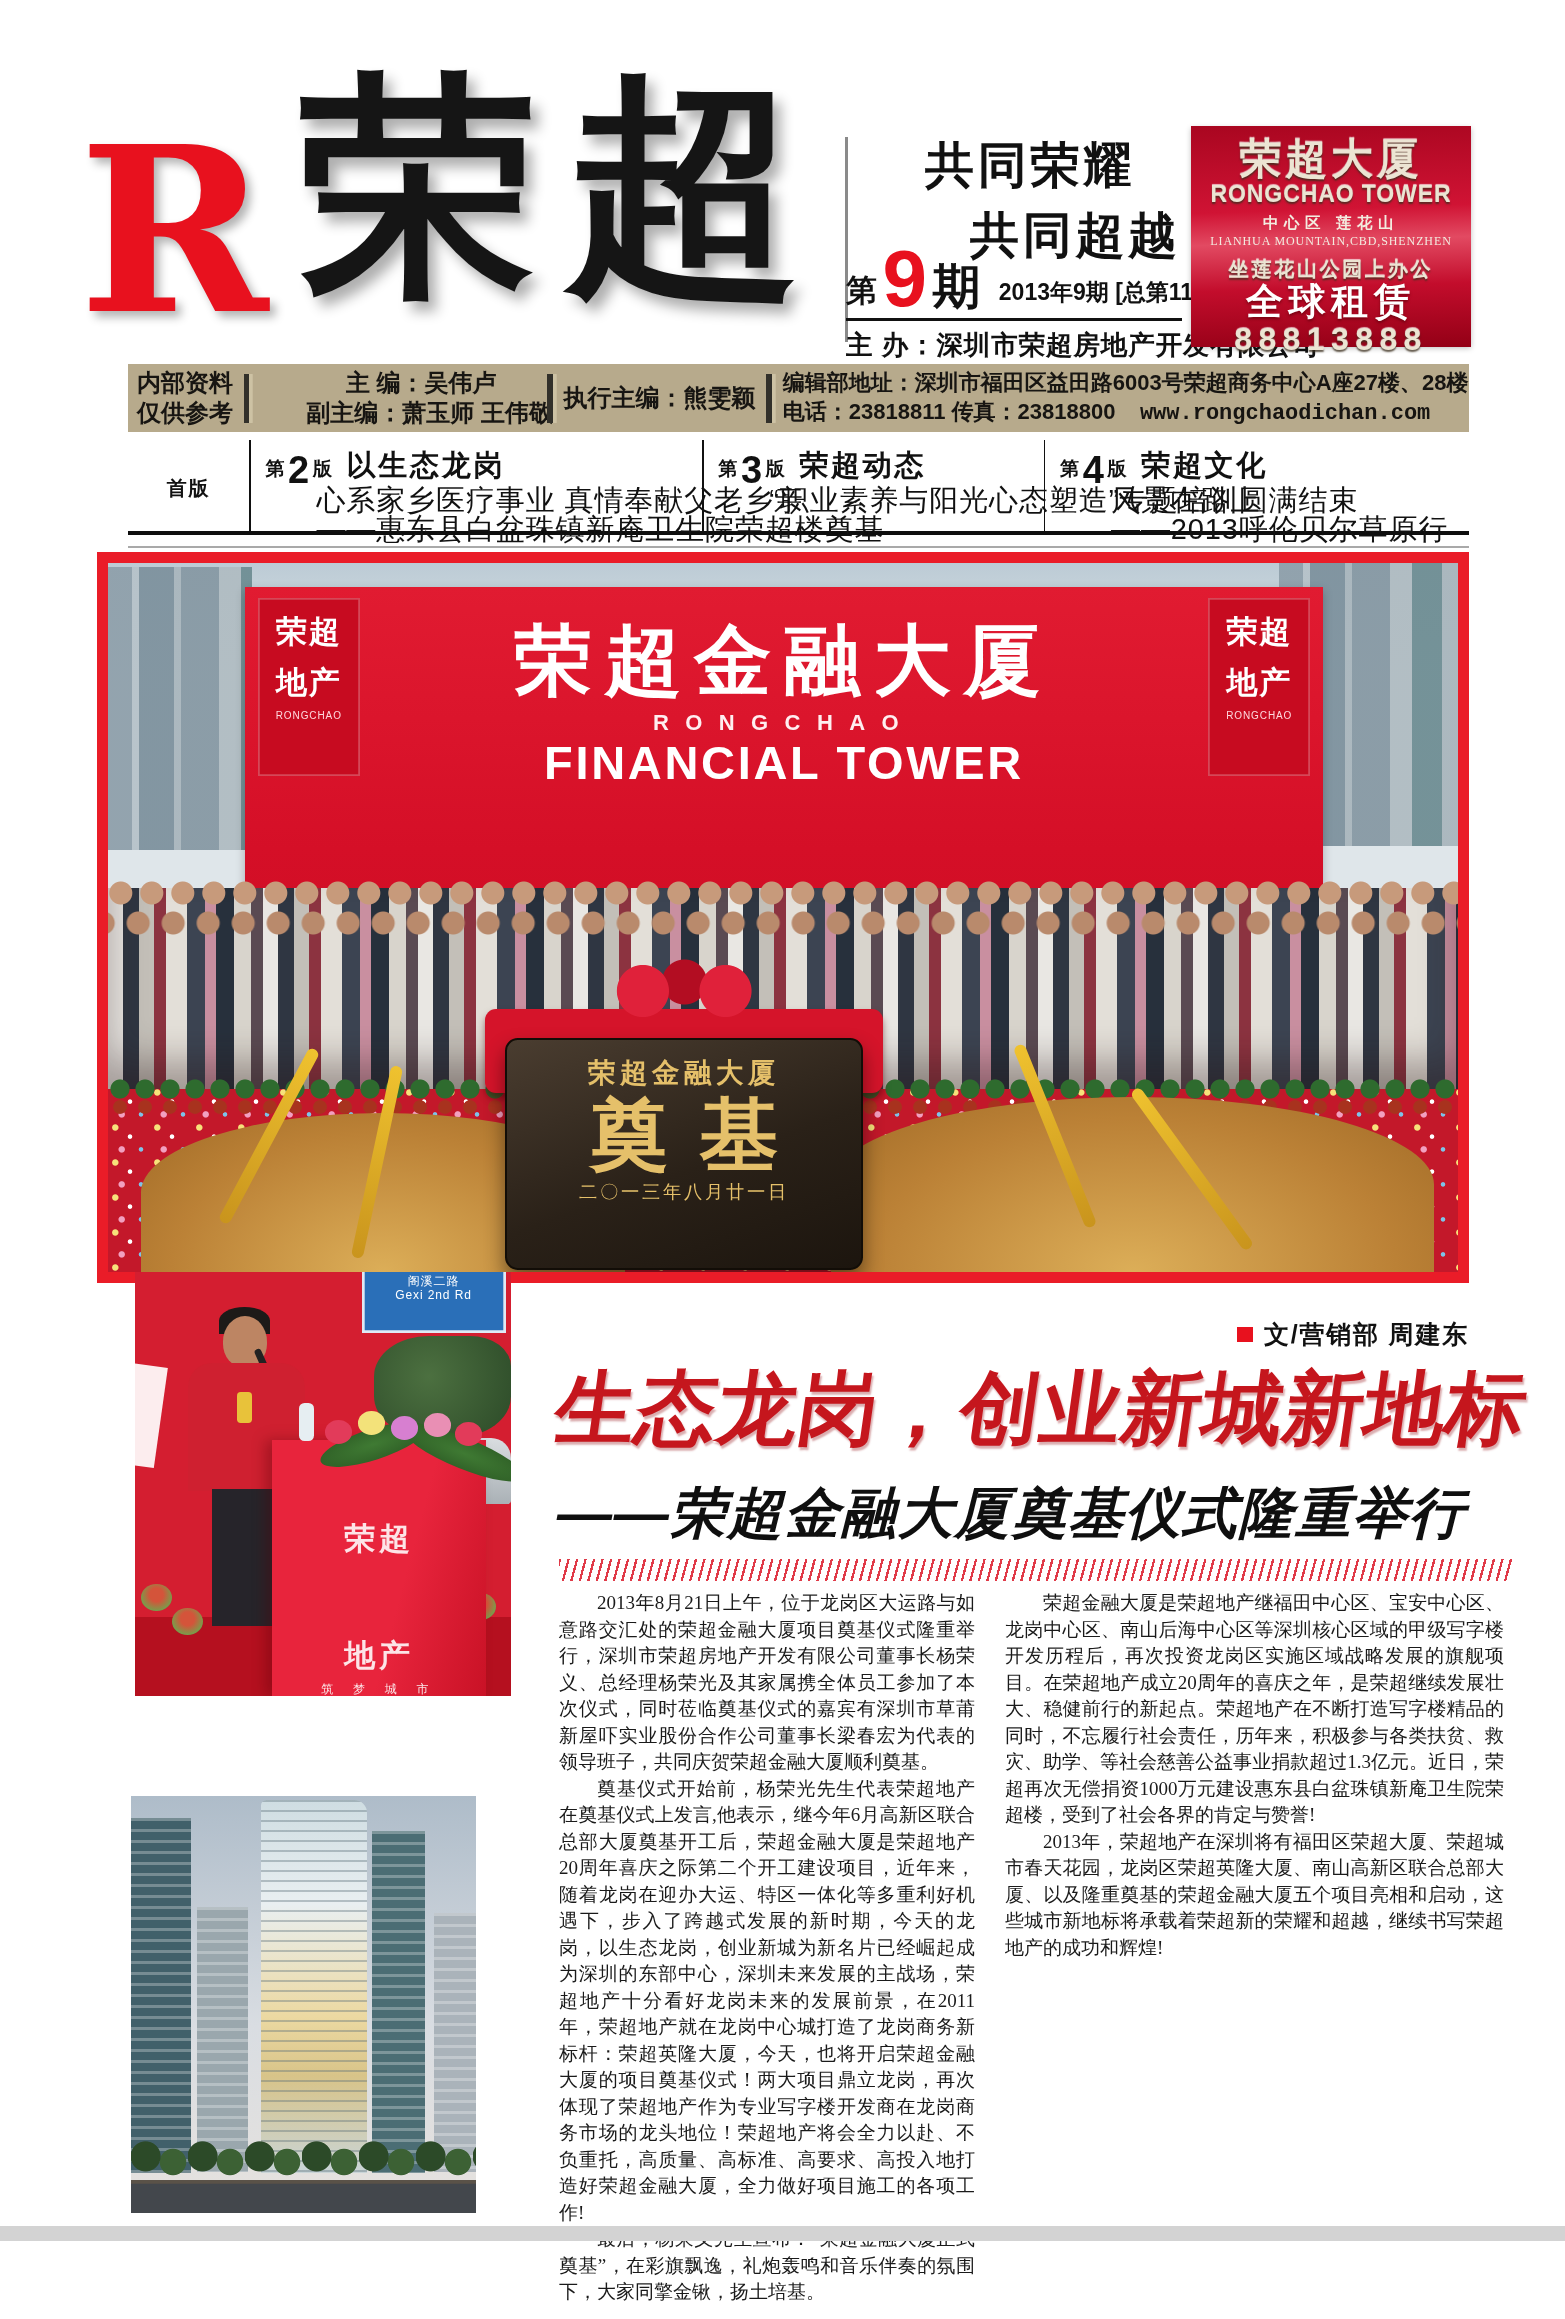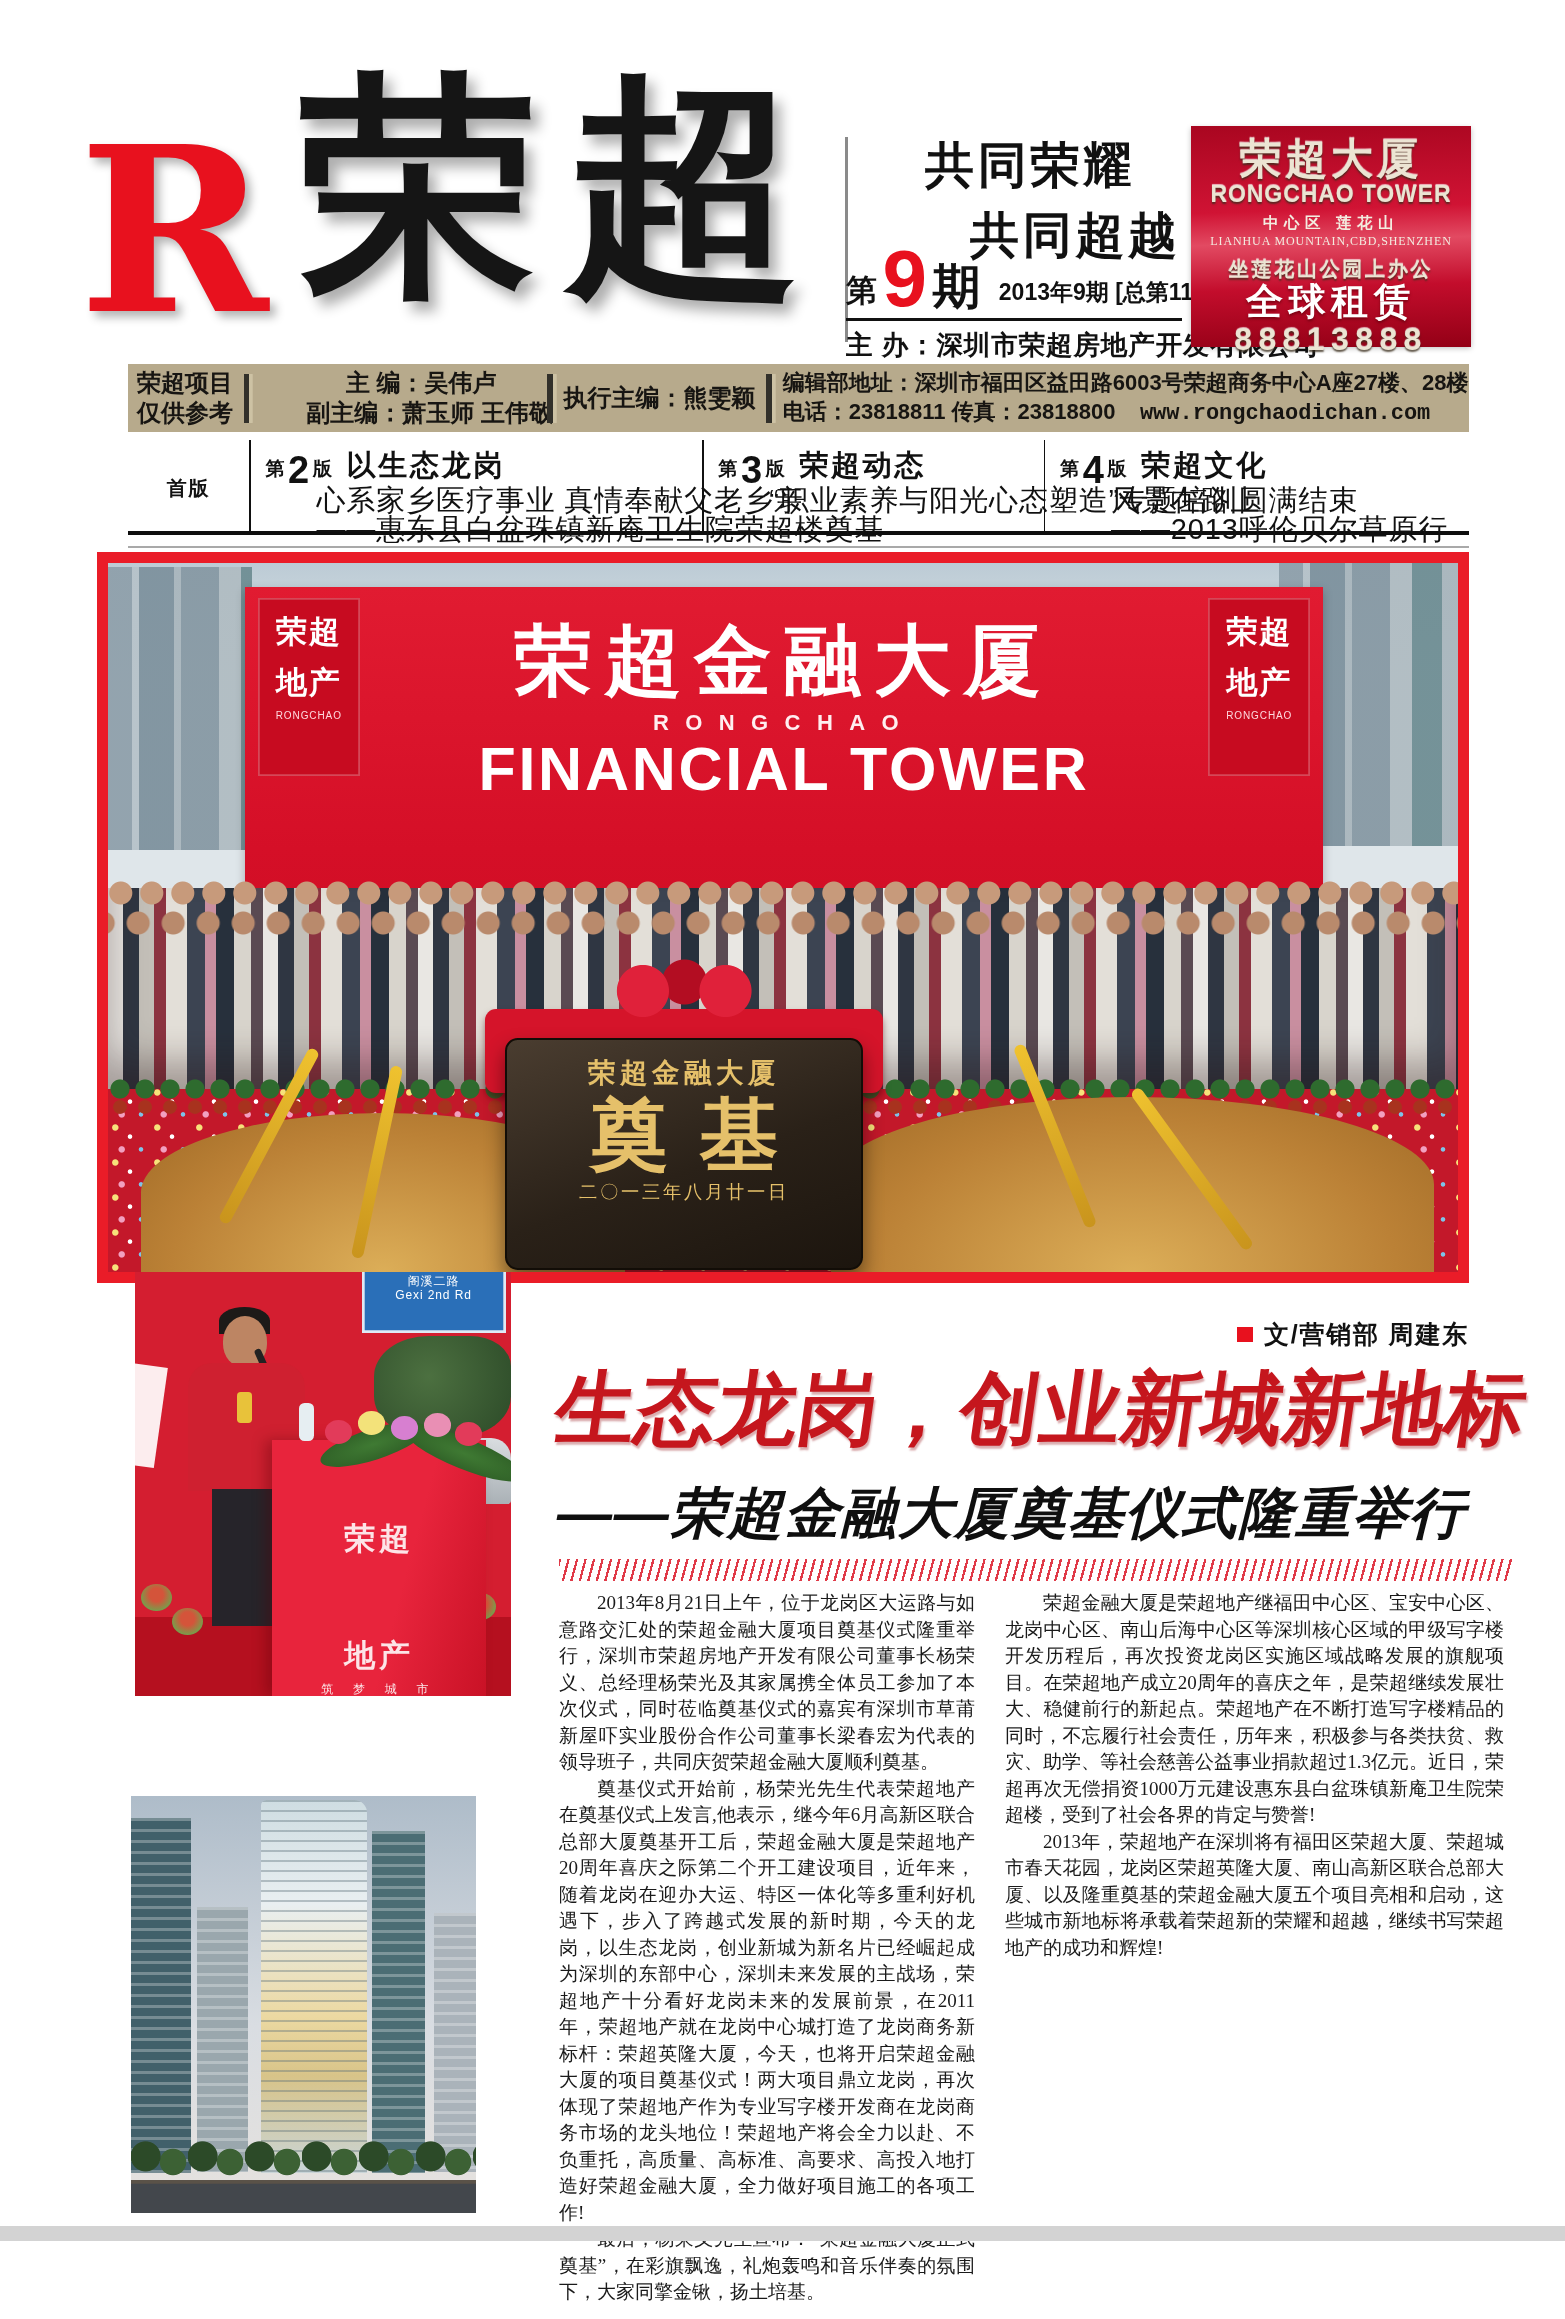--- a/index.html
+++ b/index.html
@@ -77,21 +77,21 @@
           background:linear-gradient(180deg,#bccbd5 0%,#dde5e8 80%);}
   .ph-bld{position:absolute;top:3.7px;height:283px;opacity:.95;
      background:linear-gradient(90deg,#8fa0ab 0 24px,#b6c2c9 24px 31px,#7e929e 31px 66px,
         #a9b6bd 66px 73px,#8799a4 73px 111px,#b0bcc2 111px 133px,#6f8e94 133px 163px,#a9b6bd 163px 183px);}
   .ph-bld-l{left:0;width:144px;}
   .ph-bld-r{right:0;width:179px;top:0;}
   .ph-backdrop{position:absolute;left:137px;top:24px;width:1078px;height:475px;text-align:center;
      background:linear-gradient(180deg,#e11b31 0%,#d50f27 55%,#c90c22 100%);box-shadow:0 3.7px 9.1px rgba(0,0,0,.25);}
   .bd-title{margin-top:35px;font-size:77px;font-weight:900;color:#fff;letter-spacing:12.8px;line-height:1;}
   .bd-sub1{margin-top:12.8px;font-size:22px;font-weight:bold;color:#ffeef0;letter-spacing:16.4px;line-height:1;}
-  .bd-sub2{margin-top:5.5px;font-size:61px;font-weight:900;color:#fff;letter-spacing:2.7px;line-height:1;}
+  .bd-sub2{margin-top:5.5px;font-size:47px;font-weight:900;color:#fff;letter-spacing:2.7px;line-height:1;}
   .bd-partial{margin-top:20px;font-size:114px;font-weight:900;color:#fff;letter-spacing:40px;line-height:1;}
   .mini-banner{position:absolute;top:11px;width:102px;height:178px;background:#c70b20;
      color:#fff;text-align:center;box-shadow:inset 0 0 0 1.8px rgba(255,255,255,.25);}
   .mb-l{left:12.8px;} .mb-r{right:12.8px;}
   .mb-big{margin-top:14.6px;font-size:31px;font-weight:900;line-height:37px;letter-spacing:1.8px;}
   .mb-small{margin-top:9.1px;font-size:10px;letter-spacing:0.9px;color:#ffd9de;}
   .ph-crowd{position:absolute;left:0;top:325px;width:100%;height:201px;z-index:5;
      background:repeating-linear-gradient(90deg,#e9e7e3 0 14.6px,#2f3642 14.6px 31px,#c3bfb8 31px 46px,
        #8c3340 46px 58px,#e3dfd8 58px 79px,#3c4452 79px 97px,#c98fa0 97px 108px,#27303c 108px 126px,
        #d8d4cc 126px 143px,#5a4a52 143px 155px);
@@ -232,21 +232,21 @@
     <div class="ta-sub silver">RONGCHAO TOWER</div>
     <div class="ta-loc-cn">中心区 莲花山</div>
     <div class="ta-loc-en">LIANHUA MOUNTAIN,CBD,SHENZHEN</div>
     <div class="ta-tagline silver">坐莲花山公园上办公</div>
     <div class="ta-offer">全球租赁</div>
     <div class="ta-phone silver">88813888</div>
   </div>
 
   <div class="abs ed-bar">
     <div class="ed-sec ed-s1">
-      <div class="l">荣超项目</div>
+      <div class="l">内部资料</div>
       <div class="l">仅供参考</div>
     </div>
     <div class="ed-div"></div>
     <div class="ed-sec ed-s2">
       <div class="l">主 编：吴伟卢</div>
       <div class="l">副主编：萧玉师 王伟敬</div>
     </div>
     <div class="ed-div"></div>
     <div class="ed-sec ed-s3">
       <div class="l">执行主编：熊雯颖</div>

